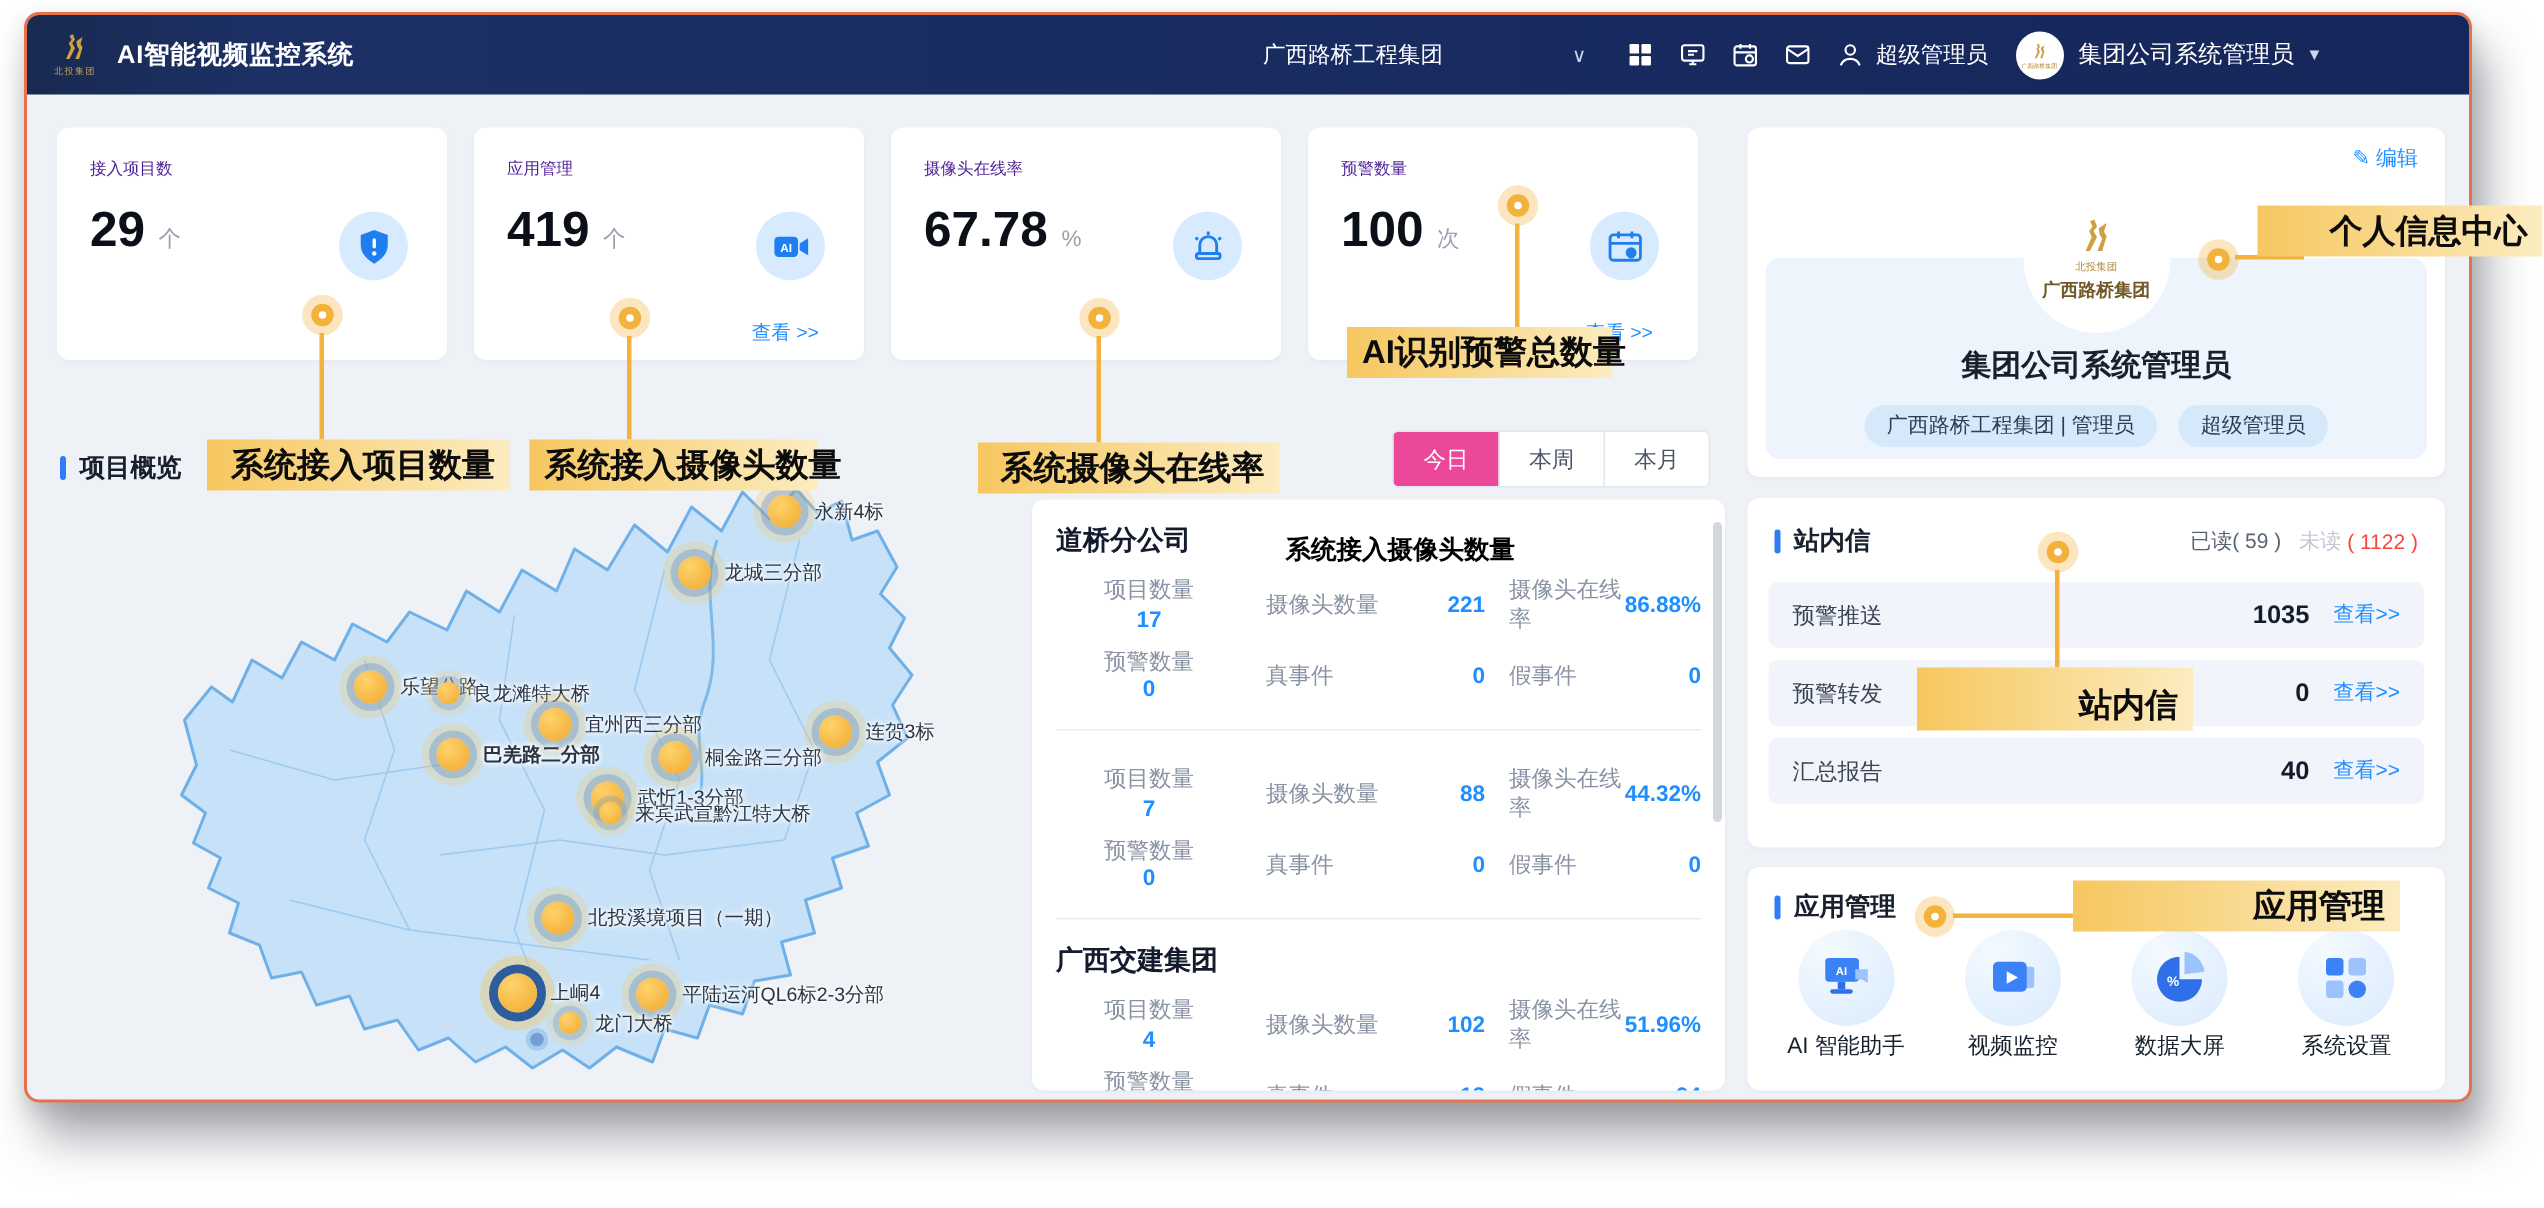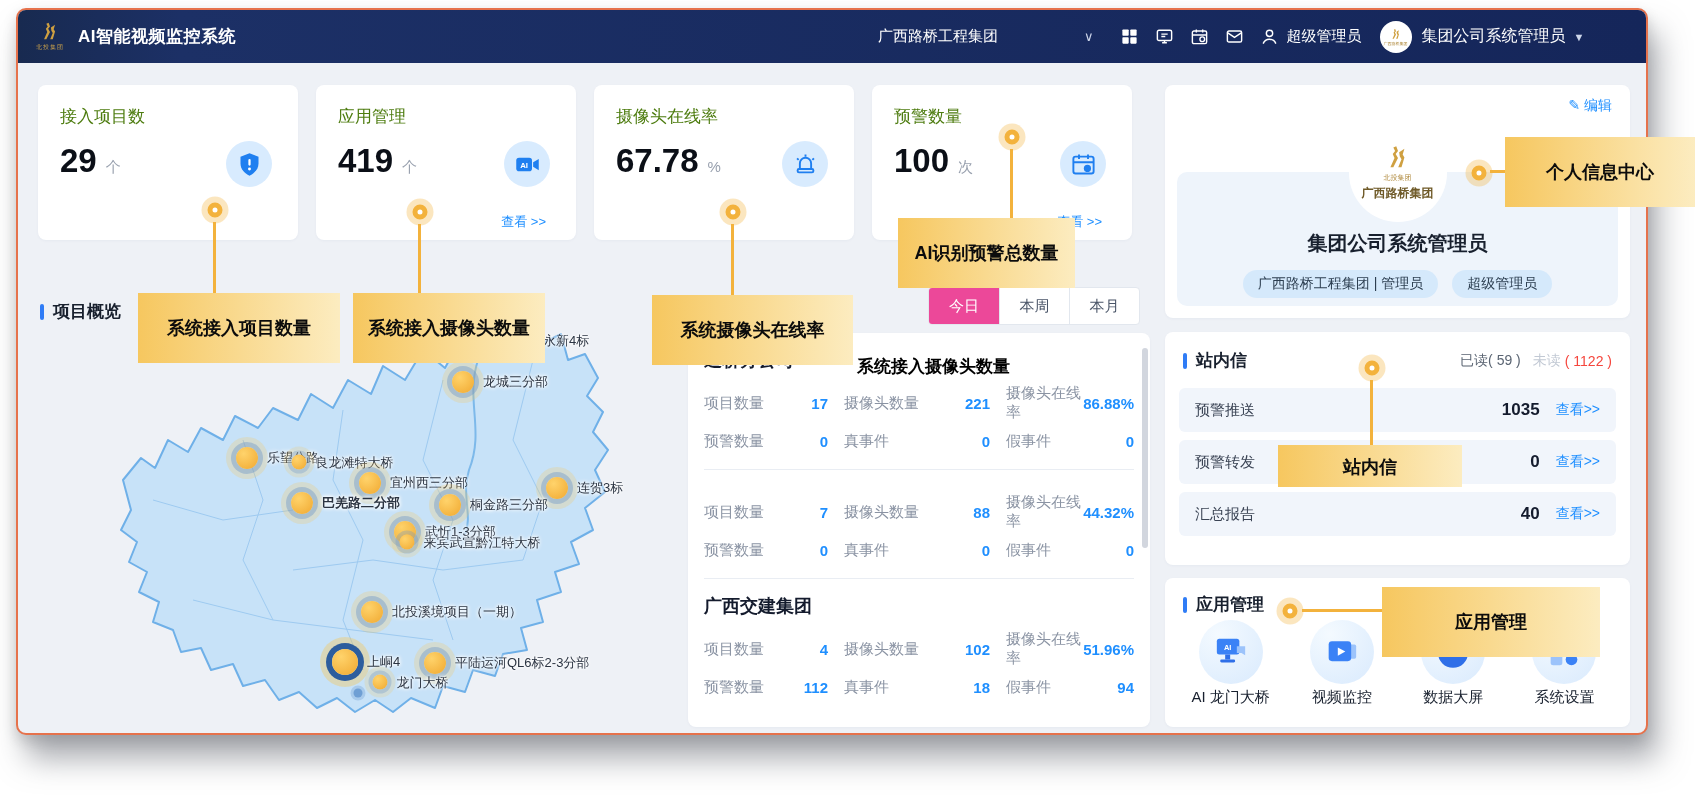--- a/index.html
+++ b/index.html
@@ -11,38 +11,38 @@
 
   
   .navbar { position:absolute; top:0; left:0; width:100%; height:53px;
             background:linear-gradient(90deg,#182a50 0%,#1c3066 10%,#15265a 100%);
             border-radius:8px 8px 0 0; }
   .brand { position:absolute; left:16px; top:0; height:53px; display:flex; align-items:center; gap:12px; }
   .brand-logo { display:flex; flex-direction:column; align-items:center; width:32px; }
   .brand-logo svg { width:24px; height:22px; }
   .logo-sub { font-size:6px; color:#c9a04b; letter-spacing:1px; white-space:nowrap; }
   .app-title { color:#fff; font-weight:bold; font-size:17px; letter-spacing:.5px; }
-  .nav-right { position:absolute; left:860px; top:0; height:53px; display:flex; align-items:center; color:#fff; }
+  .nav-right { position:absolute; left:824px; top:0; height:53px; display:flex; align-items:center; color:#fff; }
   .org-name { font-size:15px; }
   .chev { margin-left:86px; font-size:13px; color:#cdd6ea; }
   .nav-icons { display:flex; align-items:center; gap:16px; margin-left:26px; }
   .nav-icon { width:19px; height:19px; display:inline-flex; cursor:pointer; }
   .nav-icon svg { width:100%; height:100%; }
   .role-label { font-size:15px; margin-left:8px; }
   .avatar { width:32px; height:32px; border-radius:50%; background:#fff; margin-left:18px;
             display:flex; flex-direction:column; align-items:center; justify-content:center; }
   .avatar svg { width:14px; height:13px; }
   .avatar .mini { font-size:4px; color:#b08a3e; }
   .user-name { font-size:16px; margin-left:10px; }
   .caret { margin-left:8px; font-size:11px; color:#cdd6ea; }
 
   
   #cards { position:absolute; left:20px; top:75px; width:1094px; height:155px; display:flex; gap:18px; }
   .stat-card { flex:1; background:#fff; border-radius:8px; position:relative; padding:20px 22px; box-shadow:0 1px 3px rgba(30,50,90,.04); }
-  .stat-title { font-size:17px; color:#4d7c0f; }
+  .stat-title { font-size:11px; color:#4c1d95; }
   .stat-value-row { margin-top:14px; display:flex; align-items:baseline; }
   .stat-value { font-size:33px; font-weight:bold; color:#0b0f17; }
   .stat-unit { font-size:15px; color:#98a0ae; margin-left:9px; }
   .stat-icon { position:absolute; right:26px; top:56px; width:46px; height:46px; border-radius:50%;
                background:#d8ebfe; display:flex; align-items:center; justify-content:center; }
   .stat-icon svg { width:27px; height:27px; }
   .stat-link { position:absolute; right:30px; bottom:9px; color:#1f8fff; font-size:13px; cursor:pointer; }
 
   
   .sec-title { display:flex; align-items:center; gap:9px; font-size:17px; font-weight:bold; color:#18202e; }
@@ -74,21 +74,21 @@
   .tab.active { background:#ec4899; color:#fff; }
 
   
   .panel { position:absolute; background:#fff; border-radius:8px; box-shadow:0 1px 3px rgba(30,50,90,.04); }
   #list-panel { left:670px; top:323px; width:462px; height:394px; overflow:hidden; }
   .company { margin:0 16px; padding:13px 0 8px; border-bottom:1px solid #e9edf3; }
   .company:last-child { border-bottom:none; }
   .company h3 { font-size:18px; color:#141b2d; margin:2px 0 12px; font-weight:bold; }
   .c-row { display:flex; margin:10px 0; }
   .c-cell { display:flex; justify-content:space-between; align-items:center; }
-  .c-cell:nth-child(1) { width:124px; }
+  .c-cell:nth-child(1) { width:124px;flex-direction:column; }
   .c-cell:nth-child(2) { width:146px; margin-left:16px; }
   .c-cell:nth-child(3) { flex:1; margin-left:16px; }
   .c-label { color:#8a93a3; font-size:15px; }
   .c-val { color:#1f8fff; font-weight:bold; font-size:15px; }
   #scroll-thumb { position:absolute; left:1124px; top:338px; width:6px; height:200px; background:#d2d6de; border-radius:3px; z-index:6; }
   #list-annot { position:absolute; left:839px; top:345px; font-size:17px; font-weight:bold; color:#000; z-index:40; }
 
   
   #profile-panel { left:1147px; top:75px; width:465px; height:233px; }
   .edit-link { position:absolute; top:12px; right:18px; color:#1f8fff; font-size:14px; cursor:pointer; }
@@ -120,22 +120,22 @@
   .app-circle { width:64px; height:64px; border-radius:50%;
                 background:radial-gradient(circle at 30% 22%, #f4faff, #d9eafd);
                 display:flex; align-items:center; justify-content:center; }
   .app-circle svg { width:40px; height:40px; }
   .app-label { font-size:15px; color:#18202e; margin-top:4px; white-space:nowrap; }
 
   
   .ring { position:absolute; width:15px; height:15px; border:5px solid #f3b23c; border-radius:50%;
           background:#fff; box-shadow:0 0 0 6px rgba(243,178,60,.33); transform:translate(-50%,-50%); z-index:55; }
   .conn { position:absolute; background:#f3b23c; z-index:54; }
-  .callout { position:absolute; background:linear-gradient(90deg,#f6c75f,#fcecc0); padding:23px 10px;
-             font-weight:bold; font-size:18px; color:#0c0c0c; text-align:center; z-index:56; white-space:nowrap; }
+  .callout { position:absolute; background:linear-gradient(90deg,#f6c75f,#fcecc0); padding:2px 10px;
+             font-weight:bold; font-size:22px; color:#0c0c0c; text-align:right; z-index:56; white-space:nowrap; }
 </style>
 </head>
 <body>
 
 <div class="stage">
 <div class="app">
 
   <div class="navbar">
     <div class="brand">
       <div class="brand-logo">
@@ -488,21 +488,21 @@
           <div class="app-item">
             <div class="app-circle">
               <svg viewBox="0 0 48 48">
                 <rect x="7" y="8" width="27" height="19" rx="3" fill="#3b82f6"></rect>
                 <text x="20" y="21.5" font-size="9" font-weight="bold" fill="#fff" text-anchor="middle">AI</text>
                 <rect x="17" y="27" width="6" height="6" fill="#2f6fe8"></rect>
                 <rect x="11" y="33" width="18" height="3.5" rx="1.7" fill="#2f6fe8"></rect>
                 <path d="M31 17h10v11l-4.5-2.8H31z" fill="#9cc3fb"></path>
               </svg>
             </div>
-            <div class="app-label">AI 龙门大桥</div>
+            <div class="app-label">AI 智能助手</div>
           </div>
           <div class="app-item">
             <div class="app-circle">
               <svg viewBox="0 0 48 48">
                 <rect x="30" y="15" width="11" height="17" rx="2" fill="#9cc3fb"></rect>
                 <rect x="8" y="11" width="27" height="24" rx="4" fill="#3b82f6"></rect>
                 <path d="M19 18.5l9 5-9 5z" fill="#fff"></path>
               </svg>
             </div>
             <div class="app-label">视频监控</div>

